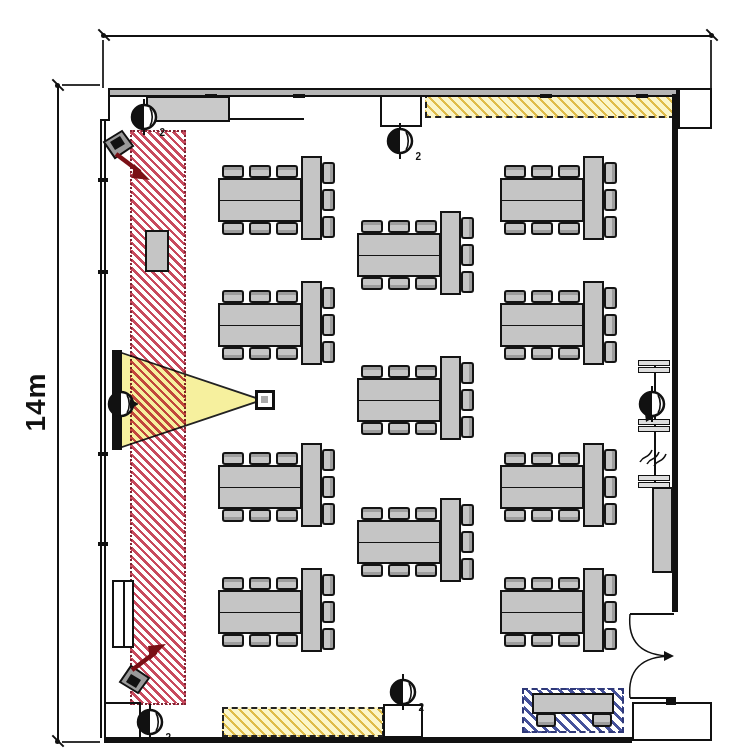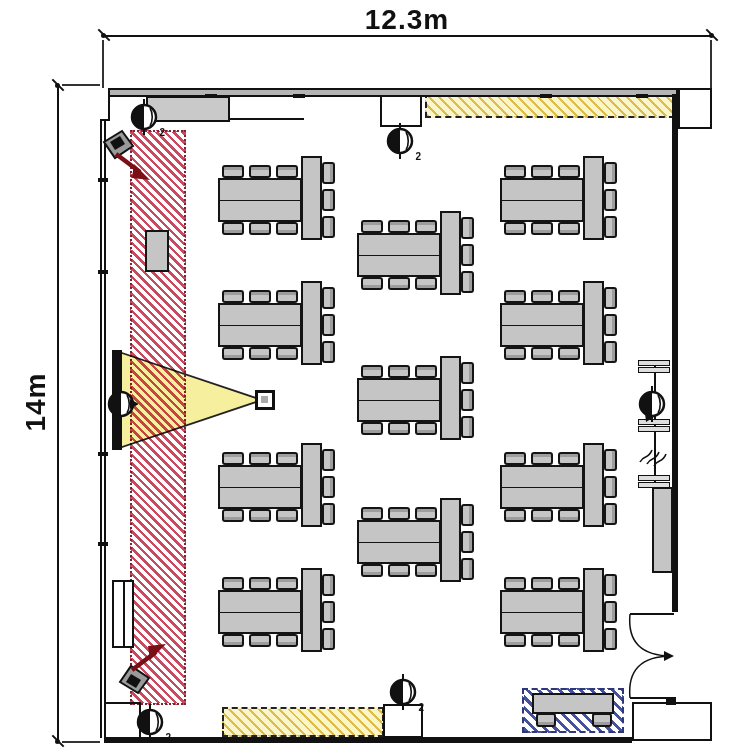--- a/index.html
+++ b/index.html
@@ -57,21 +57,20 @@
   .fixture-sub{position:absolute;right:-4px;bottom:-2px;font-size:10px;font-weight:bold;color:#111;}
   .label-box{background:#c9c9c9;border:2px solid #111;color:#111;font-weight:bold;
              font-size:17px;display:flex;align-items:center;justify-content:center;letter-spacing:1px;}
   .bar{background:#dedede;border:1.5px solid #111;}
 </style>
 </head>
 <body>
 
 <div id="canvas">
 
-  <div class="abs dim-label" style="left:300px;top:4px;width:214px;">12.3m</div>
   <div class="abs dim-line-h" style="left:103px;top:35px;width:609px;height:0;"></div>
   <div class="abs dim-ext" style="left:102px;top:40px;width:2px;height:48px;"></div>
   <div class="abs dim-ext" style="left:710px;top:40px;width:2px;height:48px;"></div>
   <div class="abs dim-tick" style="left:96px;top:34px;"></div>
   <div class="abs dim-tick" style="left:704px;top:34px;"></div>
   <div class="abs dim-dot" style="left:101px;top:33px;"></div>
   <div class="abs dim-dot" style="left:709px;top:33px;"></div>
 
   <div class="abs dim-label" style="left:-14px;top:386px;width:100px;transform:rotate(-90deg);">14m</div>
   <div class="abs dim-line-v" style="left:57px;top:85px;width:0;height:658px;"></div>

